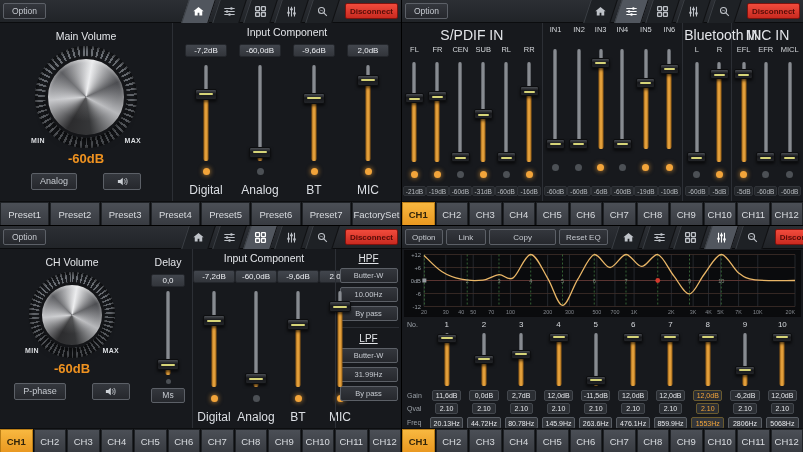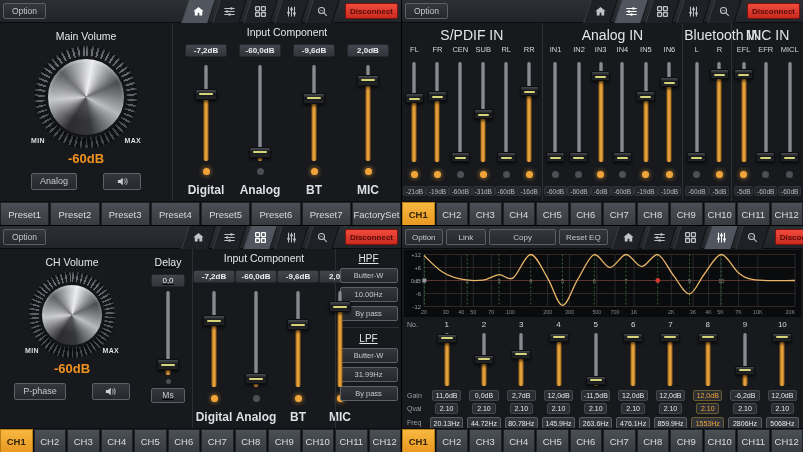--- a/index.html
+++ b/index.html
@@ -49,41 +49,41 @@
   .fhandle{position:absolute;left:0;right:0;background:linear-gradient(#4a4d52,#17181b 45%,#232529);border:1px solid #0d0e10;border-radius:2px;box-shadow:0 2px 3px rgba(0,0,0,.6);}
   .fhandle::after{content:"";position:absolute;left:3px;right:3px;top:40%;height:2px;background:#d6d478;border-radius:1px;}
 
   .led{width:7px;height:7px;border-radius:50%;flex:none;}
   .led.on{background:#f2a43a;box-shadow:0 0 4px 1px rgba(242,164,58,.5);}
   .led.off{background:#4c5055;}
   .led.tiny{width:5px;height:5px;}
 
   
   .ic{flex:1;display:flex;flex-direction:column;border-left:1px solid #2c2f35;min-width:0;}
-  .strip-row{flex:1;display:flex;justify-content:space-evenly;align-items:stretch;font-weight:bold;}
+  .strip-row{flex:1;display:flex;justify-content:space-evenly;align-items:stretch;}
   .chan{display:flex;flex-direction:column;align-items:center;justify-content:space-between;padding:4px 0 4px;}
   .vbox{min-width:42px;height:13px;line-height:12px;background:linear-gradient(#42464d,#32353b);border:1px solid #23262b;border-radius:2px;color:#eceef2;font-size:8px;text-align:center;padding:0 3px;}
   .chan-label{font-size:12px;color:#dcdfe4;}
 
   
   .group{display:flex;flex-direction:column;padding:1px 1px 3px;border-right:1px solid #2c2f35;min-width:0;}
   .group:last-child{border-right:none;}
   .group-title{font-size:14px;color:#e3e5e9;text-align:center;margin:3px 0 1px;white-space:nowrap;}
   .group-chans{flex:1;display:flex;justify-content:space-evenly;}
   .gchan{display:flex;flex-direction:column;align-items:center;justify-content:space-between;padding:1px 0 2px;min-width:0;}
   .gchan .chan-label{font-size:7.5px;color:#d4d7db;}
   .chip{font-size:6.5px;color:#b9bdc2;background:#24272b;border:1px solid #303338;border-radius:2px;padding:0 2px;height:10px;line-height:9px;white-space:nowrap;}
 
   
   .tabs{height:24px;min-height:24px;display:flex;gap:1px;background:#0d0e10;padding-top:1px;}
   .tab{flex:1;display:flex;align-items:center;justify-content:center;background:linear-gradient(#4b4f56,#383b41);border:1px solid #1f2226;border-bottom:none;color:#d9dce0;font-size:9.5px;white-space:nowrap;min-width:0;}
   .tab.active{background:linear-gradient(#f8b840,#e99820);color:#31240a;font-weight:bold;border-color:#b97d16;}
 
   
-  .delay-col{width:48px;display:flex;flex-direction:column;align-items:center;padding:4px 0 3px;gap:4px;text-decoration:underline;}
+  .delay-col{width:48px;display:flex;flex-direction:column;align-items:center;padding:4px 0 3px;gap:4px;}
   .fcol{width:66px;border-left:1px solid #2c2f35;display:flex;flex-direction:column;align-items:center;padding:1px 2px 2px;gap:4px;}
   .f-title{font-size:10px;color:#e3e5e9;margin-top:3px;text-decoration:underline;}
   .fbtn{width:58px;padding:0;font-size:7.5px;height:15px;}
   .f-div{width:100%;height:1px;background:#2c2f35;margin:2px 0 1px;}
 
   
   .eq-graph{height:67px;min-height:67px;background:#0a0b0d;margin:1px 2px 0;position:relative;}
   .eq-graph svg{display:block;width:100%;height:100%;}
   .band-grid{flex:1;display:grid;grid-template-columns:22px repeat(10,1fr);grid-template-rows:10px 56px 12px 11px 13px;column-gap:2px;row-gap:2px;padding:2px 3px 2px;align-items:center;min-height:0;}
   .rowlab{font-size:7px;color:#9aa0a7;padding-left:2px;}
@@ -346,21 +346,20 @@
                 <div class="ftrack"></div>
                 <div class="ffill" style="top: 29px;"></div>
                 <div class="fhandle" style="top: 24px; height: 10px;"></div>
               </div>
               <div class="led on"></div>
               <div class="chip">-16dB</div>
             </div>
           </div>
         </div>
         <div class="group" style="flex: 6 1 0px;">
-          <div class="group-title">Analog IN</div>
           <div class="group-chans">
             <div class="gchan">
               <div class="chan-label">IN1</div>
               <div class="fader" style="height: 100px; width: 19px;">
                 <div class="ftrack"></div>
                 <div class="ffill" style="top: 95px;"></div>
                 <div class="fhandle" style="top: 90px; height: 10px;"></div>
               </div>
               <div class="led off"></div>
               <div class="chip">-60dB</div>

